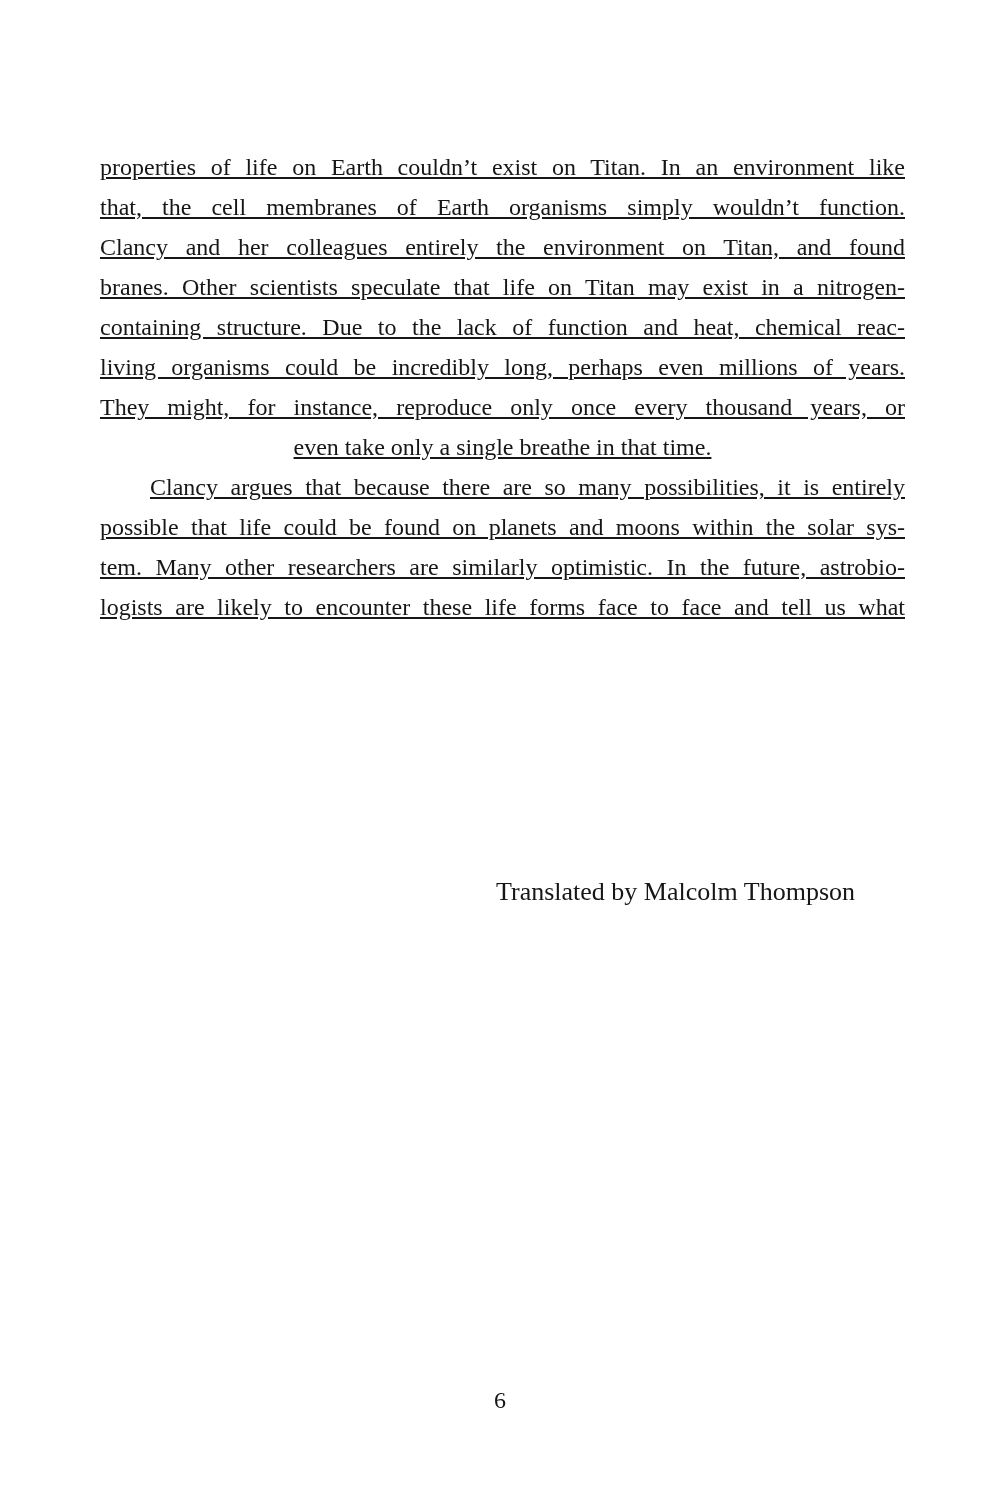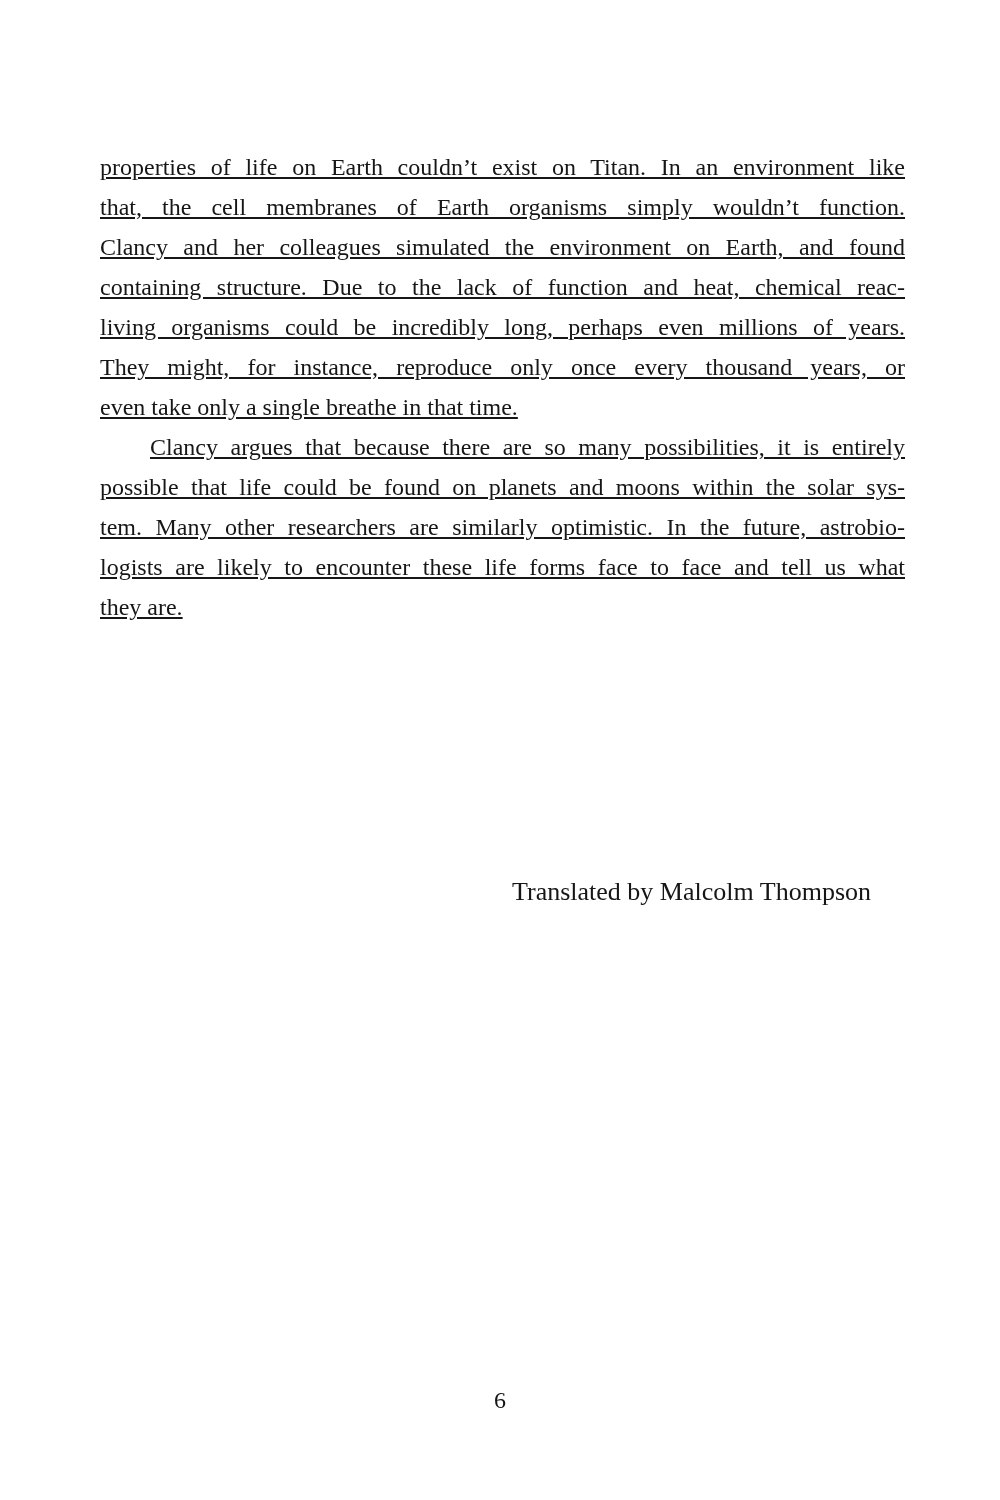--- a/index.html
+++ b/index.html
@@ -31,29 +31,29 @@
     line-height: 40px;
     text-align: justify;
     text-align-last: justify;
     text-justify: inter-word;
     white-space: normal;
     height: 40px;
     overflow: visible;
     text-decoration: underline;
   }
   .tline.para-end {
-    text-align: left;
+    text-align: center;
     text-align-last: auto;
   }
   .tline.indent {
     padding-left: 50px;
   }
   .attribution {
     position: absolute;
-    left: 116px;
+    left: 100px;
     top: 872px;
     width: 805px;
     box-sizing: border-box;
     padding-right: 50px;
     text-align: right;
     font-size: 26px;
     line-height: 40px;
   }
   .page-number {
     position: absolute;
@@ -68,33 +68,33 @@
 </head>
 <body>
 
 <div class="page">
 
   <div class="text-block">
 
     <div class="para">
       <div class="tline">properties of life on Earth couldn’t exist on Titan. In an environment like</div>
       <div class="tline">that, the cell membranes of Earth organisms simply wouldn’t function.</div>
-      <div class="tline">Clancy and her colleagues simulated the environment on Earth, and found</div>
+      <div class="tline">Clancy and her colleagues entirely the environment on Titan, and found</div>
+      <div class="tline">branes. Other scientists speculate that life on Titan may exist in a nitrogen-</div>
       <div class="tline">containing structure. Due to the lack of function and heat, chemical reac-</div>
       <div class="tline">living organisms could be incredibly long, perhaps even millions of years.</div>
       <div class="tline">They might, for instance, reproduce only once every thousand years, or</div>
       <div class="tline para-end">even take only a single breathe in that time.</div>
     </div>
 
     <div class="para">
       <div class="tline indent">Clancy argues that because there are so many possibilities, it is entirely</div>
       <div class="tline">possible that life could be found on planets and moons within the solar sys-</div>
       <div class="tline">tem. Many other researchers are similarly optimistic. In the future, astrobio-</div>
       <div class="tline">logists are likely to encounter these life forms face to face and tell us what</div>
-      <div class="tline para-end">they are.</div>
     </div>
 
   </div>
 
   <div class="attribution">Translated by Malcolm Thompson</div>
 
   <div class="page-number">6</div>
 
 </div>
 

